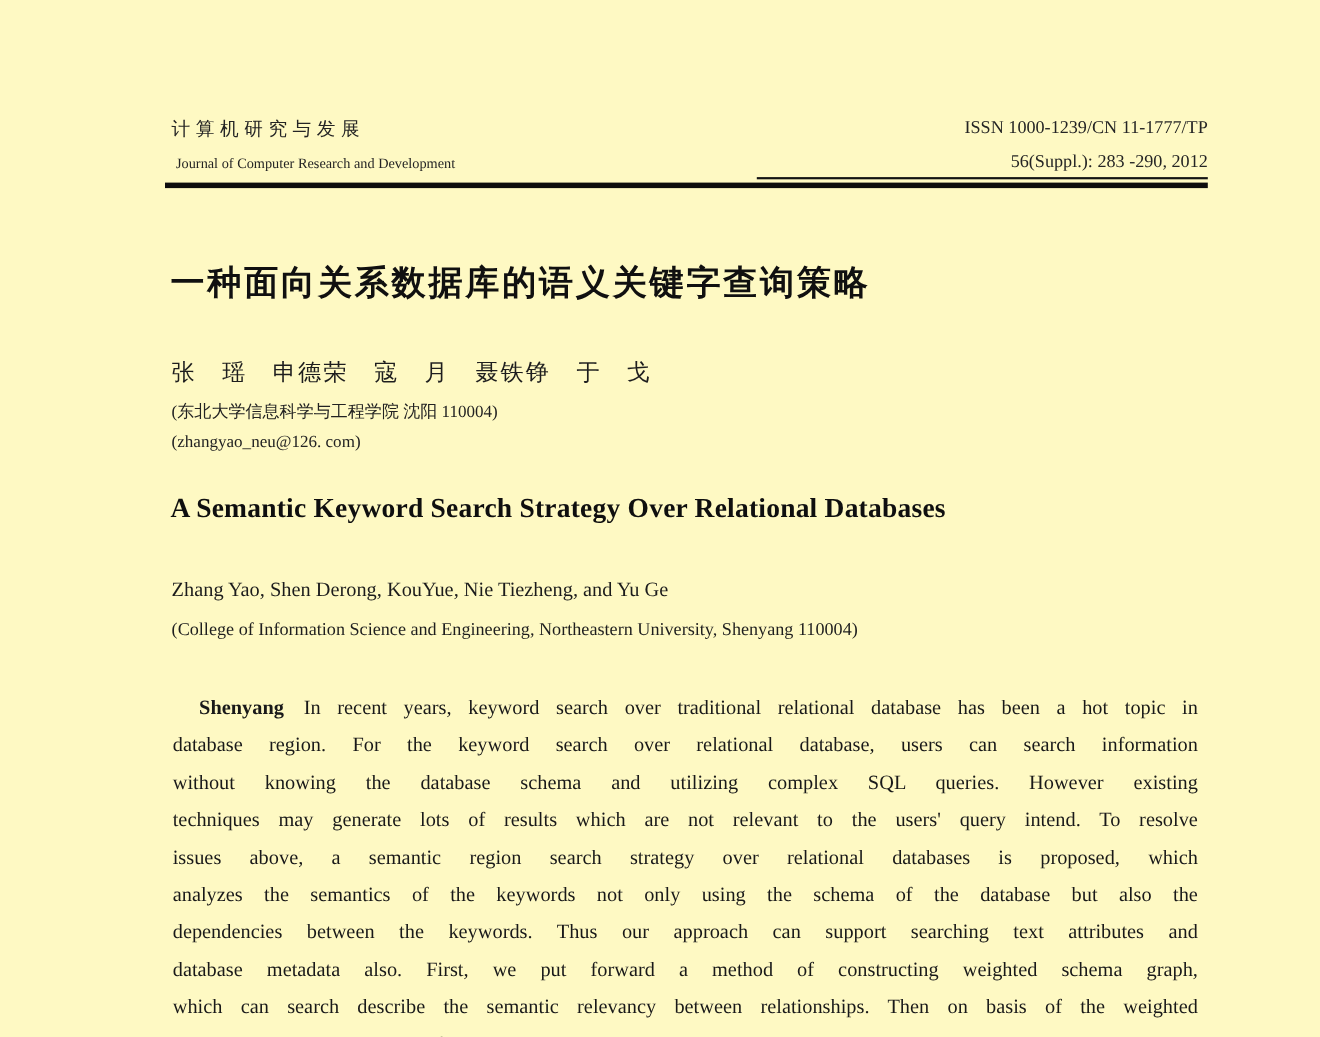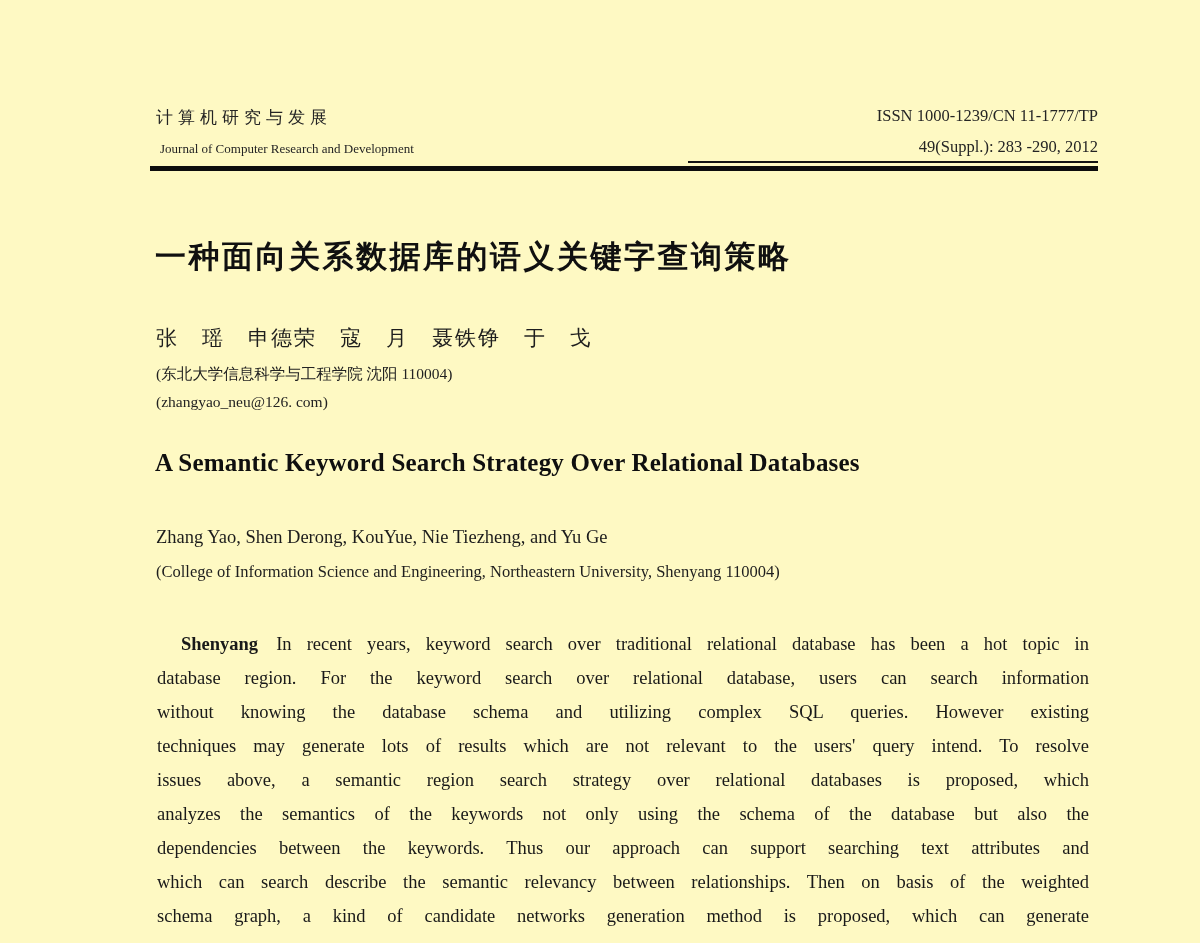--- a/index.html
+++ b/index.html
@@ -153,21 +153,21 @@
   }
 </style>
 </head>
 <body>
 
 <div class="page">
 
   <div class="journal-cn">计算机研究与发展</div>
   <div class="journal-en">Journal of Computer Research and Development</div>
   <div class="issn-line">ISSN 1000-1239/CN 11-1777/TP</div>
-  <div class="issue-line">49(Suppl.): 283 -290, 2012</div>
+  <div class="issue-line">56(Suppl.): 283 -290, 2012</div>
   <div class="thin-rule"></div>
   <div class="thick-rule"></div>
 
   <div class="cn-title">一种面向关系数据库的语义关键字查询策略</div>
   <div class="cn-authors">张　瑶　申德荣　寇　月　聂铁铮　于　戈</div>
   <div class="cn-affil">(东北大学信息科学与工程学院 沈阳 110004)</div>
   <div class="cn-email">(zhangyao_neu@126. com)</div>
 
   <div class="en-title">A Semantic Keyword Search Strategy Over Relational Databases</div>
   <div class="en-authors">Zhang Yao, Shen Derong, KouYue, Nie Tiezheng, and Yu Ge</div>
@@ -176,17 +176,18 @@
   <div class="abstract">
     <div class="abs-line first">
       <span class="abs-label">Shenyang</span><span>In recent years, keyword search over traditional relational database has been a hot topic in</span>
     </div>
     <div class="abs-line">database region. For the keyword search over relational database, users can search information</div>
     <div class="abs-line">without knowing the database schema and utilizing complex SQL queries. However existing</div>
     <div class="abs-line">techniques may generate lots of results which are not relevant to the users' query intend. To resolve</div>
     <div class="abs-line">issues above, a semantic region search strategy over relational databases is proposed, which</div>
     <div class="abs-line">analyzes the semantics of the keywords not only using the schema of the database but also the</div>
     <div class="abs-line">dependencies between the keywords. Thus our approach can support searching text attributes and</div>
+    <div class="abs-line">database metadata also. First, we put forward a method of constructing weighted schema graph,</div>
     <div class="abs-line">which can search describe the semantic relevancy between relationships. Then on basis of the weighted</div>
     <div class="abs-line">schema graph, a kind of candidate networks generation method is proposed, which can generate</div>
   </div>
 
 </div>
 
 </body></html>

